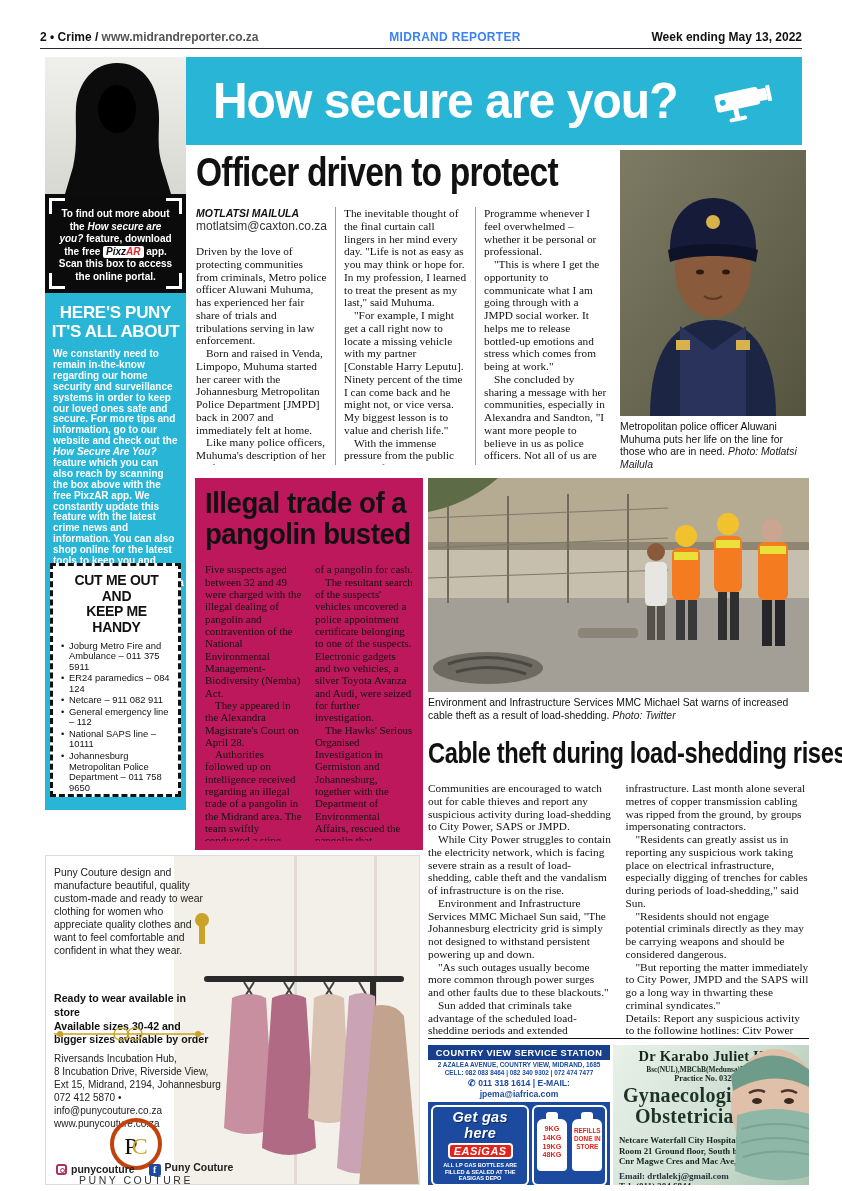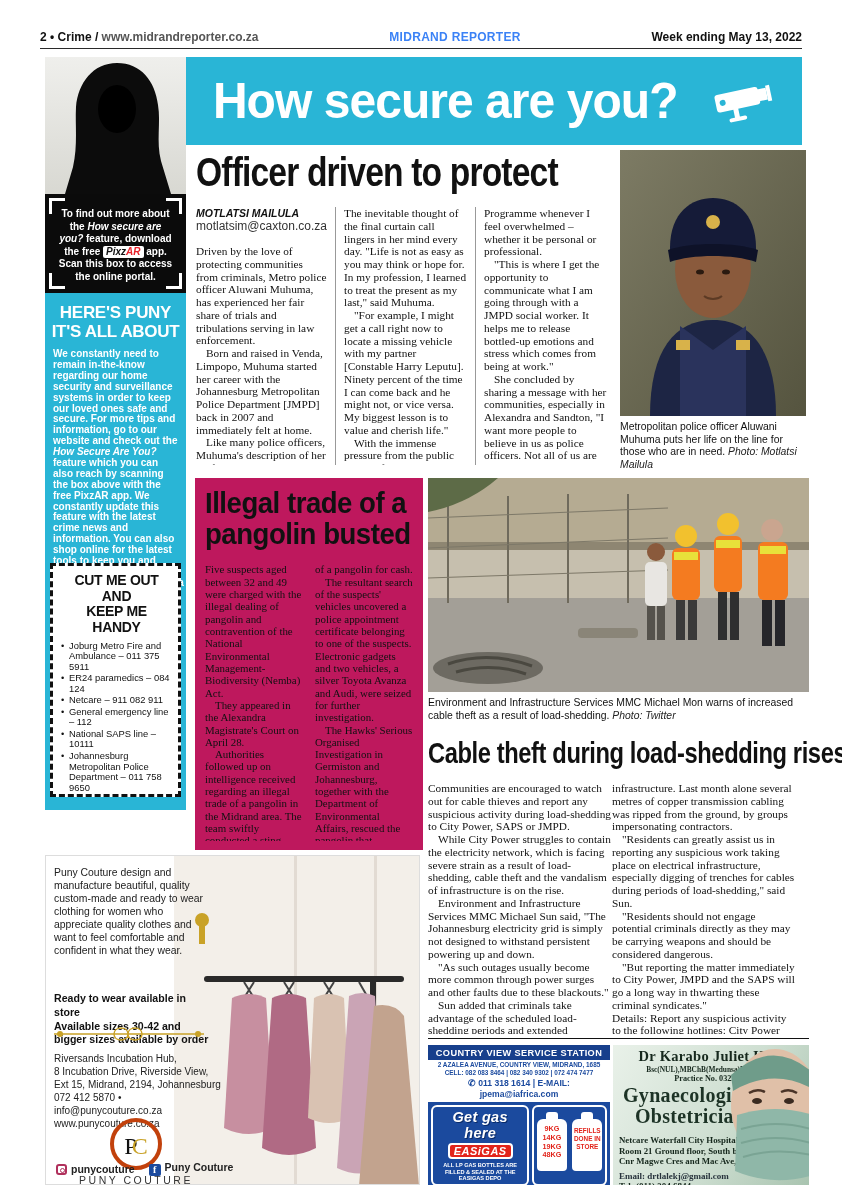--- a/index.html
+++ b/index.html
@@ -72,21 +72,21 @@
                white-space:nowrap; letter-spacing:-.5px; margin:2px 0 14px 0; }
   .pang-cols { display:flex; gap:12px; height:278px; overflow:hidden; }
   .pang-cols .pcol { width:98px; overflow:hidden; }
   .pang .serif p { font-size:10.9px; line-height:1.13; }
 
   
   .c-photo { position:absolute; left:428px; top:478px; width:381px; height:214px; overflow:hidden; }
   .c-cap { position:absolute; left:428px; top:697px; width:381px; font-size:10.4px; line-height:1.22; }
   .c-head { position:absolute; left:428px; top:736px; font-size:30px; font-weight:bold;
             transform:scaleX(.79); transform-origin:left; white-space:nowrap; letter-spacing:-.5px; }
-  .c-cols { position:absolute; left:428px; top:782px; width:381px; height:252px; display:flex; overflow:hidden; }
+  .c-cols { position:absolute; left:428px; top:782px; width:381px; height:252px; display:flex; gap:14px; overflow:hidden; }
   .c-cols .ccol { width:184px; overflow:hidden; }
   .ads-rule { position:absolute; left:428px; top:1038px; width:381px; border-top:1.5px solid #111; }
 
   
   .puny { position:absolute; left:45px; top:855px; width:375px; height:330px; background:#fff; border:1px solid #ddd; overflow:hidden; }
   .puny-photo { position:absolute; right:0; top:0; width:245px; height:330px; }
   .puny-text { position:absolute; left:8px; top:10px; width:152px; font-size:10.4px; line-height:1.25; color:#222; }
   .puny-bold { position:absolute; left:8px; top:122px; width:160px; font-size:10.6px; font-weight:bold; line-height:1.3; color:#111;margin-top:14px; }
   .puny-orn { position:absolute; left:8px; top:168px; }
   .puny-addr { position:absolute; left:8px; top:196px; width:170px; font-size:10px; line-height:1.3; color:#222; }
@@ -314,21 +314,21 @@
       </g>
       <g>
         <circle cx="228" cy="74" r="9" fill="#8a5a3c"></circle>
           <rect x="217" y="84" width="22" height="44" rx="5" fill="#e8e6e2"></rect>
         <rect x="219" y="128" width="8" height="34" fill="#55524c"></rect>
           <rect x="229" y="128" width="8" height="34" fill="#55524c"></rect>
       </g>
       <path d="M0,0 L70,0 Q40,26 0,34 Z" fill="#5d6b47"></path>
     </svg>
   </div>
-  <p class="c-cap"><span>Environment and Infrastructure Services MMC Michael Mon warns of increased cable theft as a result of load-shedding.</span> <span class="cap-credit">Photo: Twitter</span></p>
+  <p class="c-cap"><span>Environment and Infrastructure Services MMC Michael Sat warns of increased cable theft as a result of load-shedding.</span> <span class="cap-credit">Photo: Twitter</span></p>
 
   <h2 class="c-head">Cable theft during load-shedding rises</h2>
   <div class="c-cols serif">
     <div class="ccol">
       <p>Communities are encouraged to watch out for cable thieves and report any suspicious activity during load-shedding to City Power, SAPS or JMPD.</p>
       <p class="ind">While City Power struggles to contain the electricity network, which is facing severe strain as a result of load-shedding, cable theft and the vandalism of infrastructure is on the rise.</p>
       <p class="ind">Environment and Infrastructure Services MMC Michael Sun said, "The Johannesburg electricity grid is simply not designed to withstand persistent powering up and down.</p>
       <p class="ind">"As such outages usually become more common through power surges and other faults due to these blackouts."</p>
       <p class="ind">Sun added that criminals take advantage of the scheduled load-shedding periods and extended blackouts to work on removing copper cabling and other</p>
     </div>

